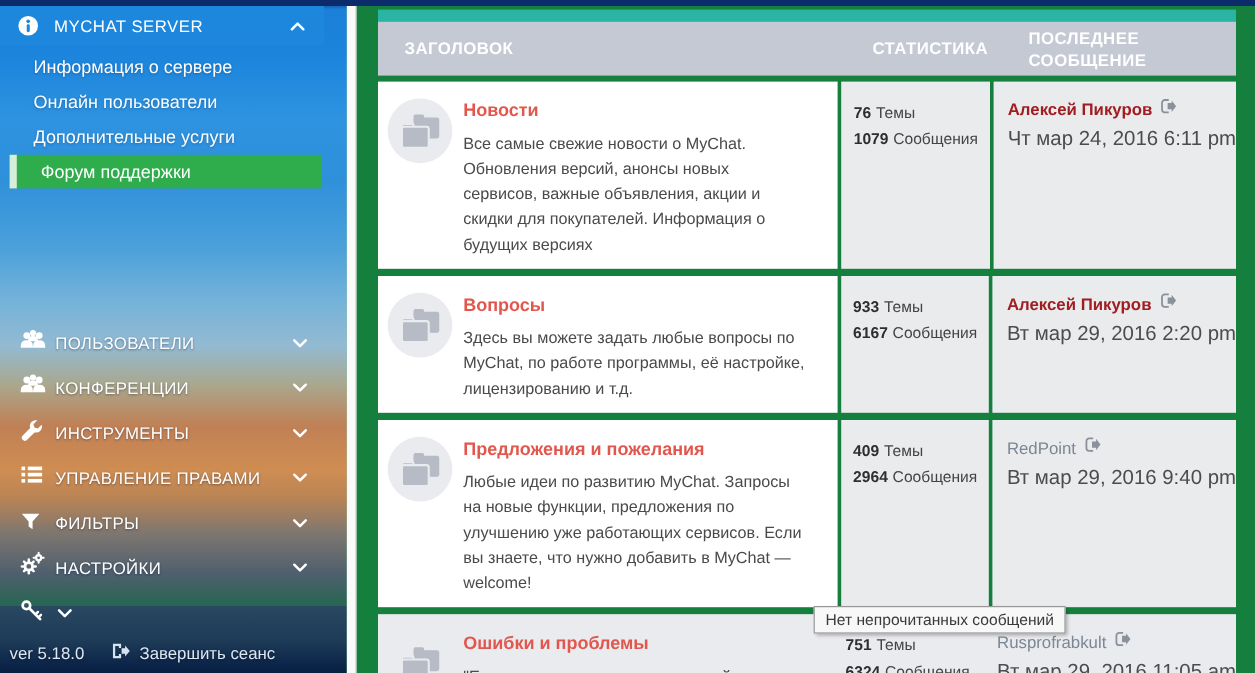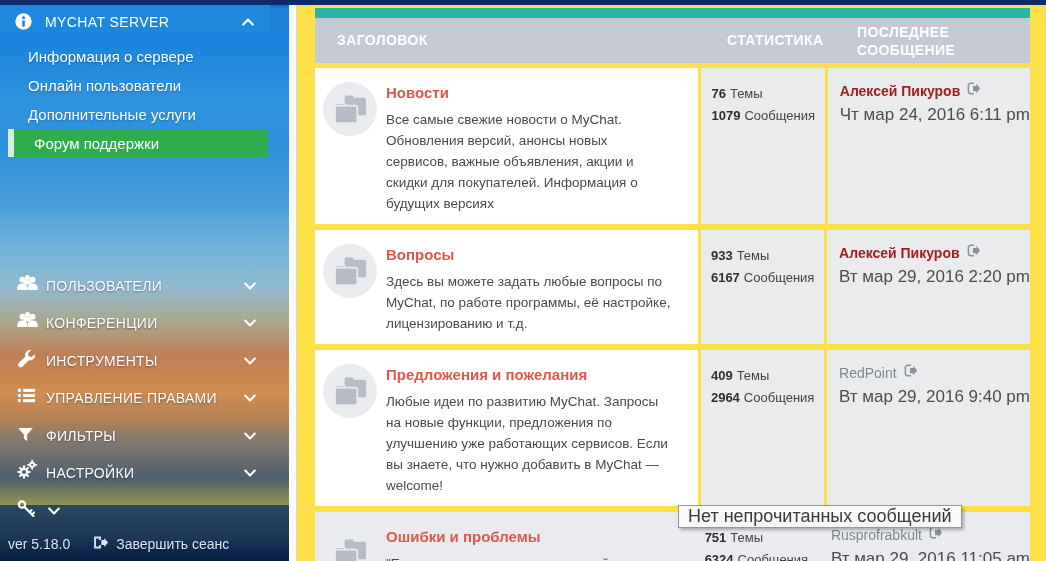--- a/index.html
+++ b/index.html
@@ -1,18 +1,18 @@
 <!DOCTYPE html>
 <html><head>
 <meta charset="utf-8">
 <style>
   html,body { margin:0; padding:0; }
   #app {
     position:relative; width:1046px; height:561px; overflow:hidden;
-    background:#fde047; font-family:"Liberation Sans", sans-serif;
+    background:#15803d; font-family:"Liberation Sans", sans-serif;
     -webkit-font-smoothing:antialiased;
   }
   
   .topbar { position:absolute; left:0; top:0; width:1046px; height:5px; background:#0c2b6b; z-index:5; }
 
   
   .sidebar {
     position:absolute; left:0; top:0; width:289px; height:561px; z-index:2;
     background:linear-gradient(180deg,
       #0c2b6b 0px, #1563b8 5px, #1b80d8 8px, #1b84dc 45px,
@@ -107,21 +107,21 @@
   .author-line { display:flex; align-items:center; gap:6px; margin-bottom:5px; cursor:pointer; }
   .author-name { font-size:14px; }
   .author-line.highlight .author-name { color:#a01d22; font-weight:bold; }
   .author-line.muted .author-name { color:#7c8794; font-weight:normal; }
   .last-date { font-size:17px; color:#4c4c4c; white-space:nowrap; }
 
   
   .tooltip {
     position:absolute; left:678px; top:505px; height:21px; line-height:21px;
     padding:0 9px; background:#f8f8f8; border:1px solid #979797;
-    box-shadow:2px 2px 3px rgba(0,0,0,.28); font-size:18px; color:#3a3a3a;
+    box-shadow:2px 2px 3px rgba(0,0,0,.28); font-size:13px; color:#3a3a3a;
     z-index:6; white-space:nowrap;
   }
 </style>
 </head>
 <body>
 
 <div id="app">
 
   <div class="topbar"></div>
 

